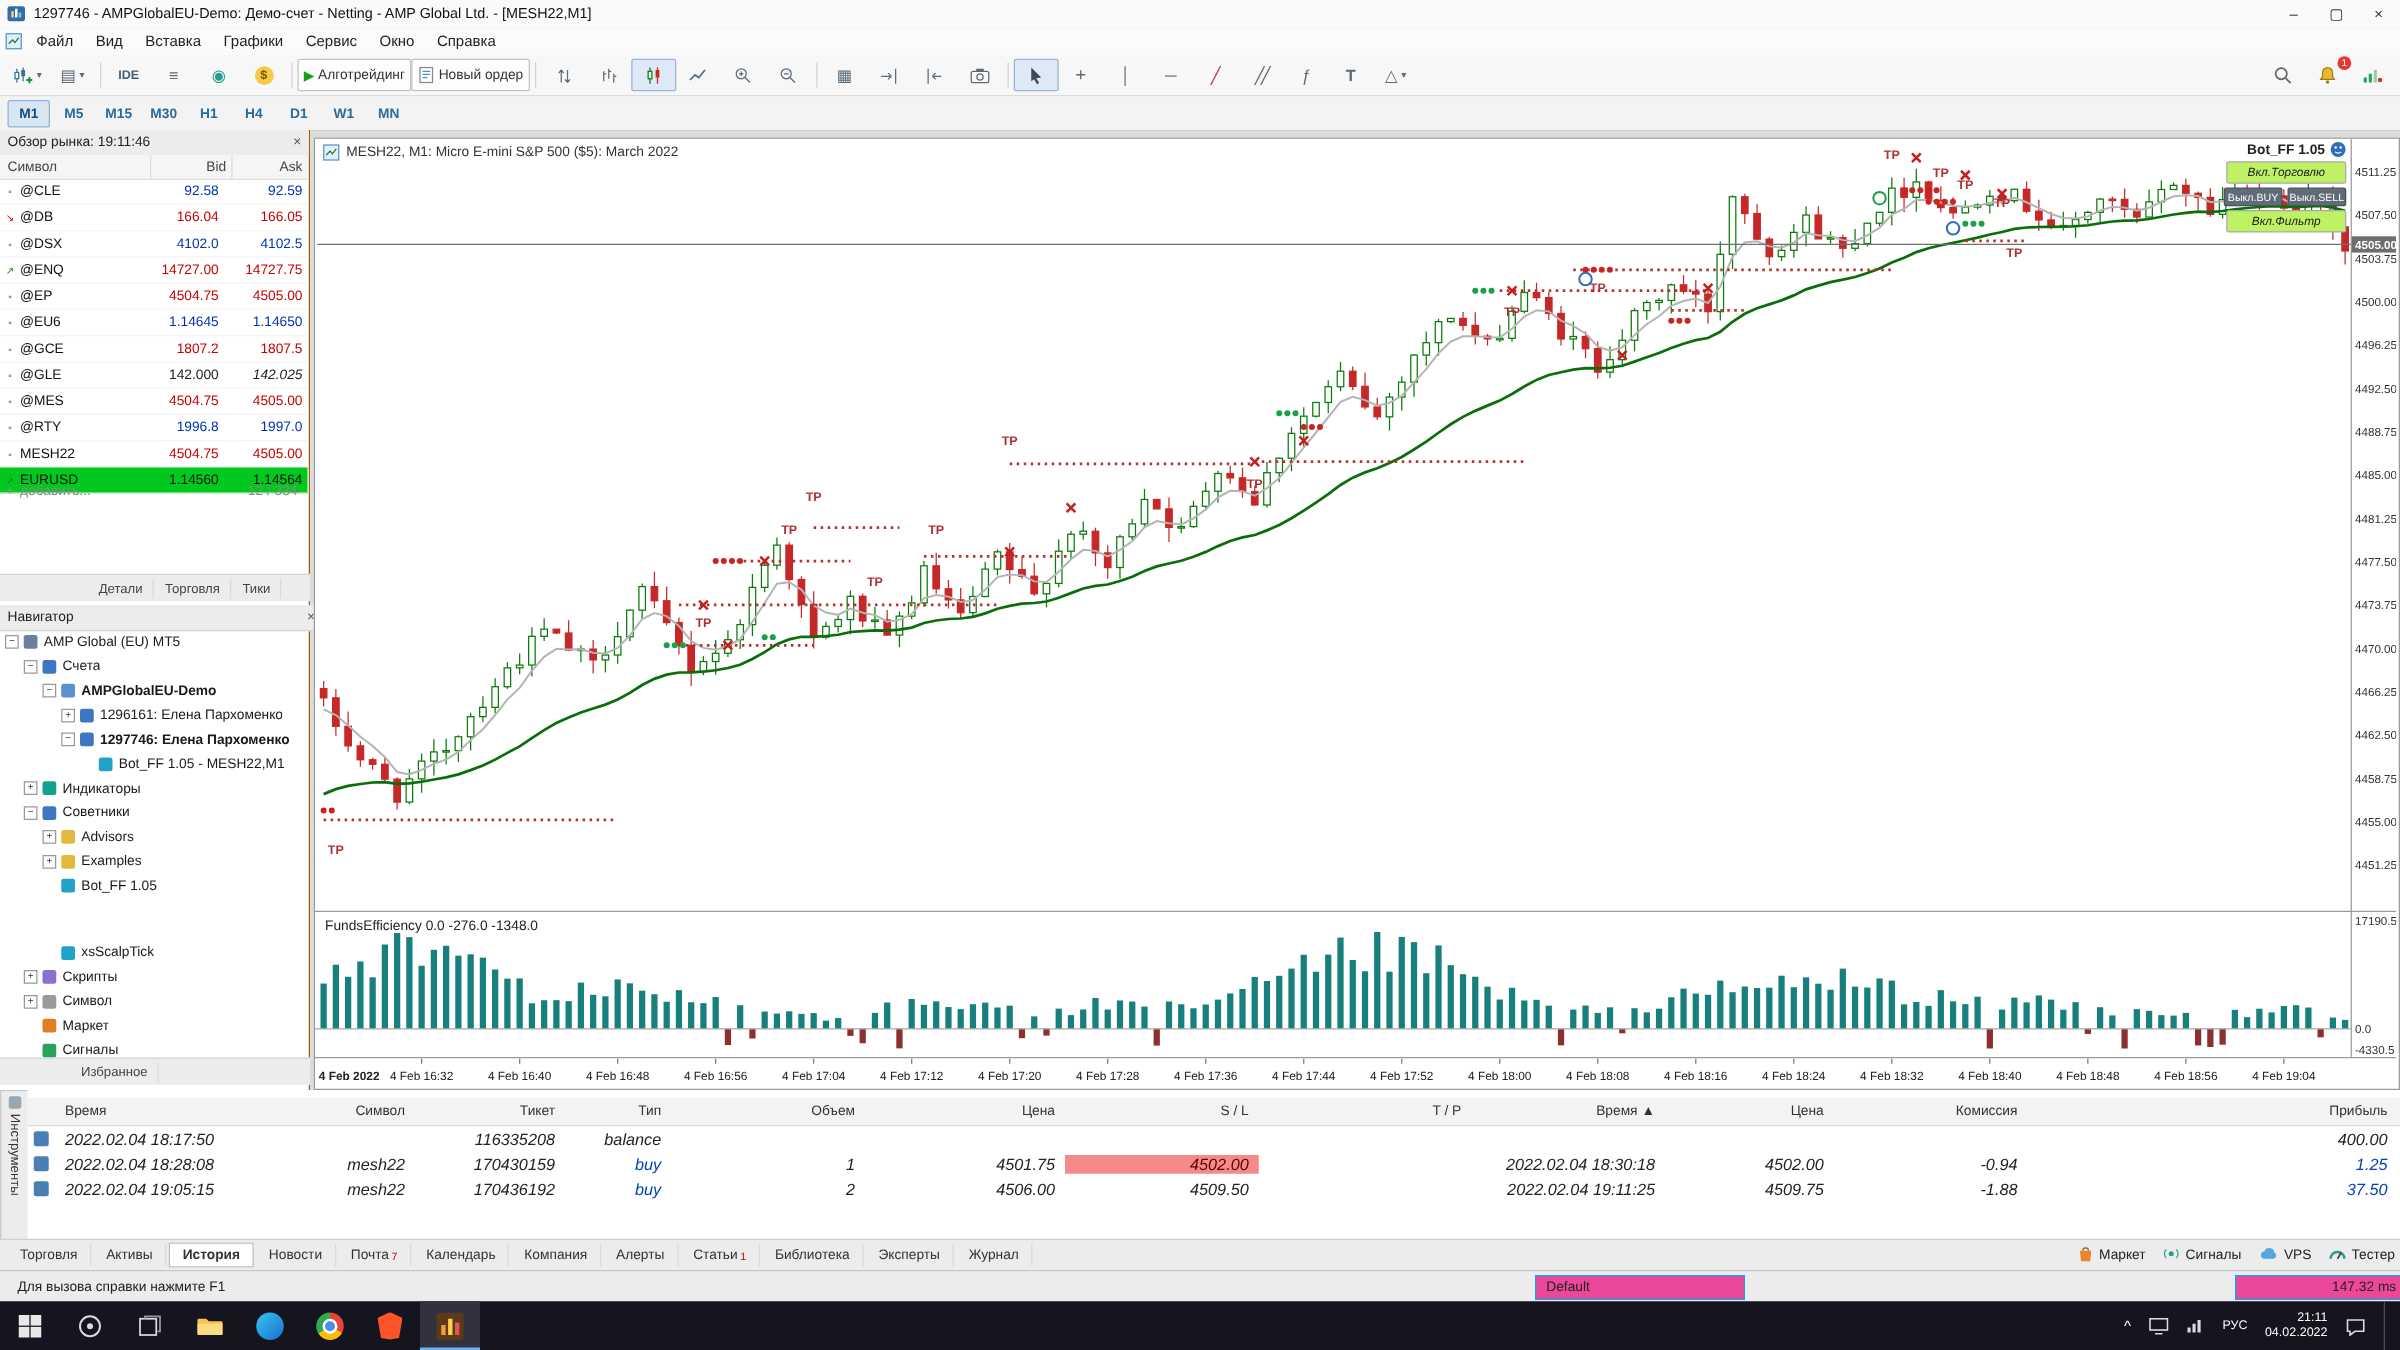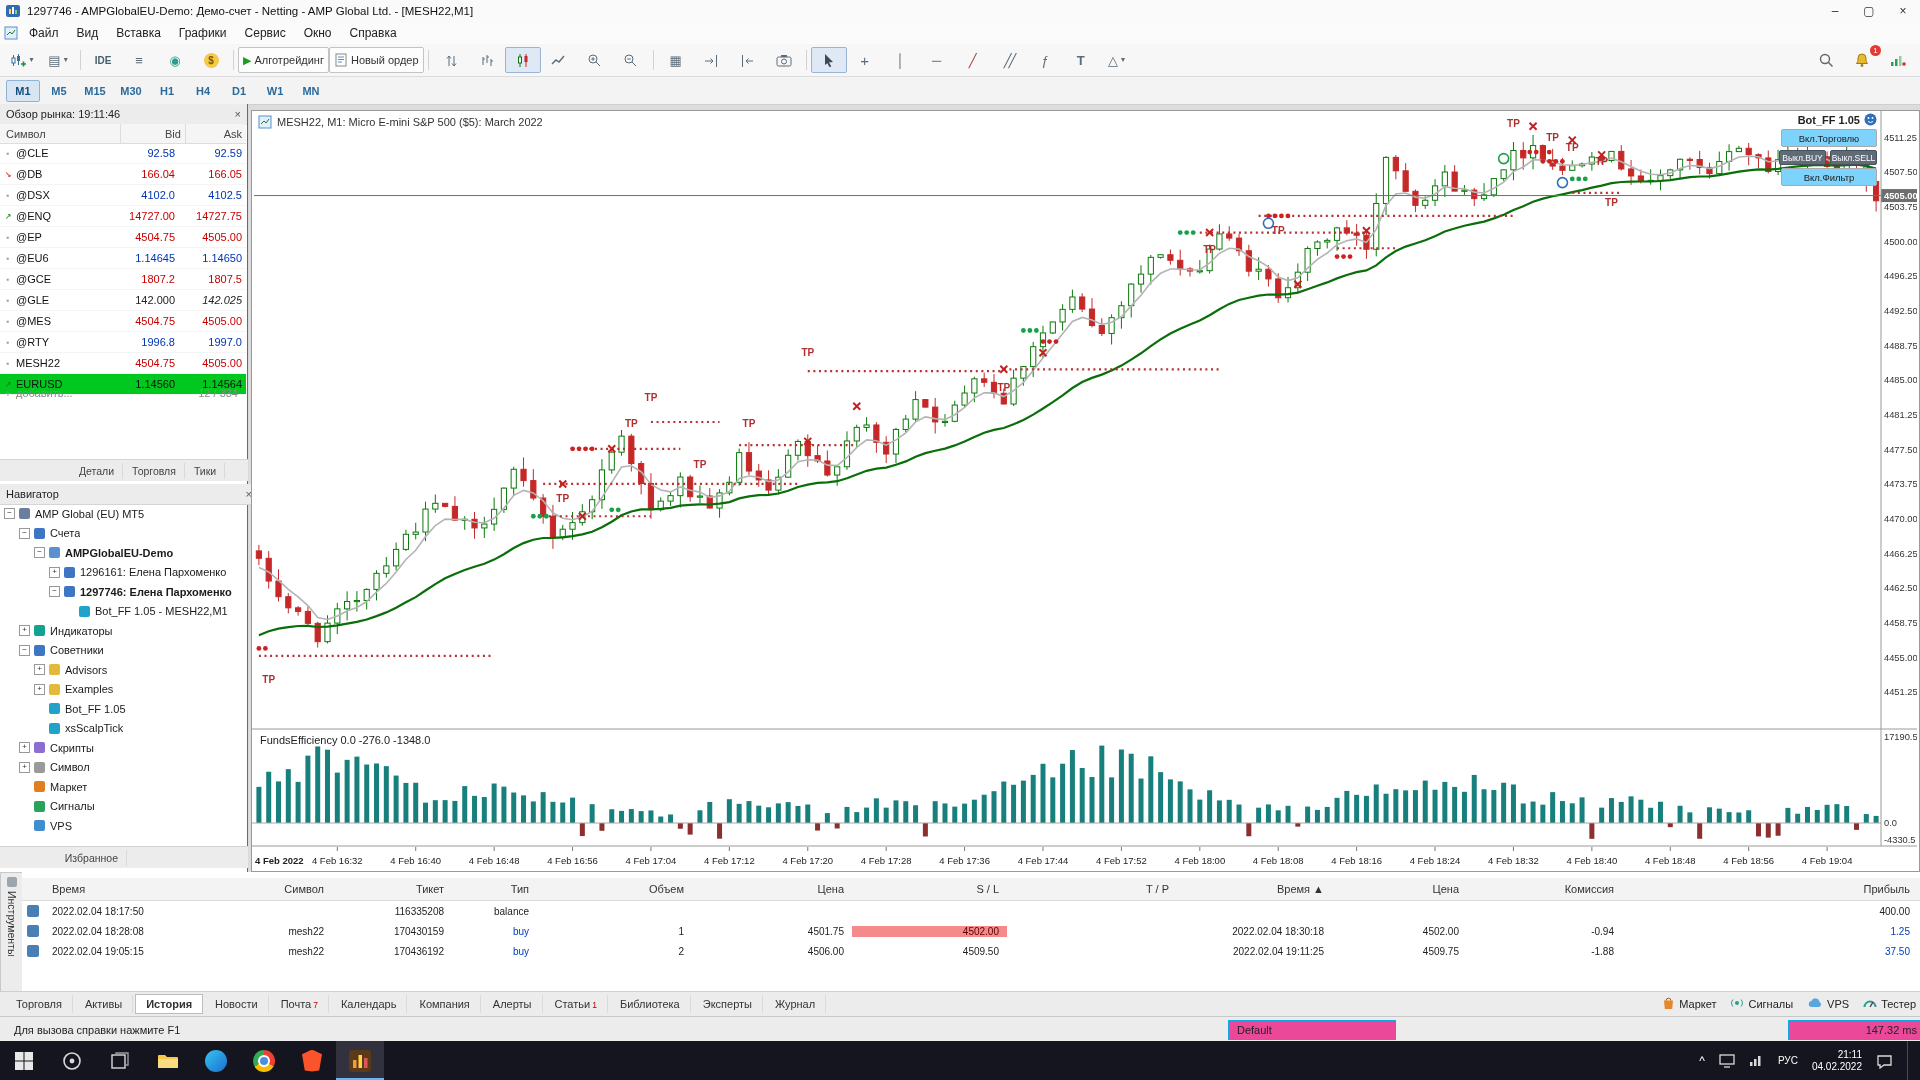--- a/index.html
+++ b/index.html
@@ -55,38 +55,38 @@
   .nav-row{height:19.5px;display:flex;align-items:center;white-space:nowrap;overflow:hidden;}
   .expbody{width:9px;height:9px;border:1px solid #999;background:#fff;font-size:8px;line-height:7px;text-align:center;color:#333;margin-right:4px;flex:none;}
   .nav-ico{width:11px;height:11px;border-radius:2px;margin-right:5px;flex:none;}
   .nav-label{font-size:11px;color:#1a1a1a;overflow:hidden;}
 
   
   #chart-win{left:251px;top:110px;width:1667px;height:760px;background:#fff;border:1px solid #9a9a9a;}
   #chart-head{position:absolute;left:6px;top:4px;display:flex;align-items:center;gap:5px;font-size:11px;color:#333;}
   #ea-panel{position:absolute;right:42px;top:2px;display:flex;flex-direction:column;align-items:flex-end;gap:3px;z-index:5;}
   #ea-name-row{display:flex;align-items:center;gap:4px;font-size:11px;font-weight:bold;color:#222;}
-  .ea-btn{width:94px;height:16px;background:#7dd3fc;border:1px solid #a9a9a9;border-radius:2px;font-size:9.5px;color:#222;display:flex;align-items:center;justify-content:center;}
+  .ea-btn{width:94px;height:16px;background:#bef264;border:1px solid #a9a9a9;border-radius:2px;font-size:9.5px;color:#222;display:flex;align-items:center;justify-content:center;font-style:italic;}
   .ea-small{width:45px;height:13px;background:#5f6b76;border:1px solid #46525c;color:#fff;font-size:8.5px;display:flex;align-items:center;justify-content:center;border-radius:2px;}
   .scale-text{font-size:9.3px;fill:#333;}
   .scale-text-w{font-size:9.3px;fill:#fff;font-weight:bold;}
   .axis-text{font-size:9.5px;fill:#222;}
   .axis-bold{font-weight:bold;}
   .tp-text{fill:#b03030;font-size:10px;font-weight:bold;}
   .ind-label{font-size:11px;fill:#222;}
 
   
   #side-tab{left:0;top:872px;width:22px;height:118px;background:#ececec;border:1px solid #c8c8c8;display:flex;flex-direction:column;align-items:center;padding-top:4px;gap:4px;}
   #side-tab .vtext{writing-mode:vertical-rl;font-size:10.5px;color:#333;}
   #toolbox{left:22px;top:872px;width:1898px;height:144px;background:#fff;}
   .tbx-grid{display:grid;grid-template-columns:22px 148px 140px 120px 85px 155px 160px 155px 170px 155px 135px 155px 296px;align-items:center;}
   #tbx-head{height:22px;background:#f3f3f3;border-bottom:1px solid #dcdcdc;color:#333;}
   .hcell{padding:0 8px;text-align:right;font-size:11px;white-space:nowrap;overflow:hidden;}
   .hcell.first{text-align:left;}
-  .tbx-row{height:20px;font-size:10px;}
+  .tbx-row{height:20px;font-size:13px;font-style:italic;}
   .tcell{padding:0 8px;text-align:right;white-space:nowrap;overflow:hidden;}
   .tcell.first{text-align:left;}
   .rowico{width:12px;height:12px;border-radius:2px;background:#4a7fb5;margin-left:5px;}
   .slred{background:#f58a8a;color:#5a0000;}
   #tbx-summary{position:absolute;left:0;top:88px;width:1898px;height:20px;background:#efefef;border-top:1px solid #ddd;border-bottom:1px solid #ddd;font-weight:bold;}
   #tbx-tabs{position:absolute;left:-22px;top:119px;width:1920px;height:24px;background:#ececec;border-top:1px solid #cfcfcf;display:flex;align-items:center;padding-left:6px;gap:2px;}
   .tbx-tab{padding:3px 10px;font-size:11px;color:#333;border-right:1px solid #dadada;display:flex;align-items:flex-end;gap:2px;}
   .tbx-tab.active{background:#fff;border:1px solid #bdbdbd;font-weight:bold;}
   .tab-badge{font-size:8.5px;color:#c00000;}
   #tbx-right{margin-left:auto;display:flex;align-items:center;gap:14px;margin-right:10px;}
@@ -462,21 +462,21 @@
         <div class="nav-row" style="padding-left: 34px;">
           <span class="expbody">+</span>
           <span class="nav-ico" style="background: rgb(227, 185, 60);"></span>
           <span class="nav-label">Examples</span>
         </div>
         <div class="nav-row" style="padding-left: 34px;">
           <span class="expody" style="width: 15px;"></span>
           <span class="nav-ico" style="background: rgb(33, 163, 201);"></span>
           <span class="nav-label">Bot_FF 1.05</span>
         </div>
-        <div class="nav-row" style="padding-left: 34px;">
+        <div class="nav-row" style="padding-left: 34px; margin-top: 34px;">
           <span class="expody" style="width: 15px;"></span>
           <span class="nav-ico" style="background: rgb(33, 163, 201);"></span>
           <span class="nav-label">xsScalpTick</span>
         </div>
         <div class="nav-row" style="padding-left: 19px;">
           <span class="expbody">+</span>
           <span class="nav-ico" style="background: rgb(138, 111, 208);"></span>
           <span class="nav-label">Скрипты</span>
         </div>
         <div class="nav-row" style="padding-left: 19px;">

